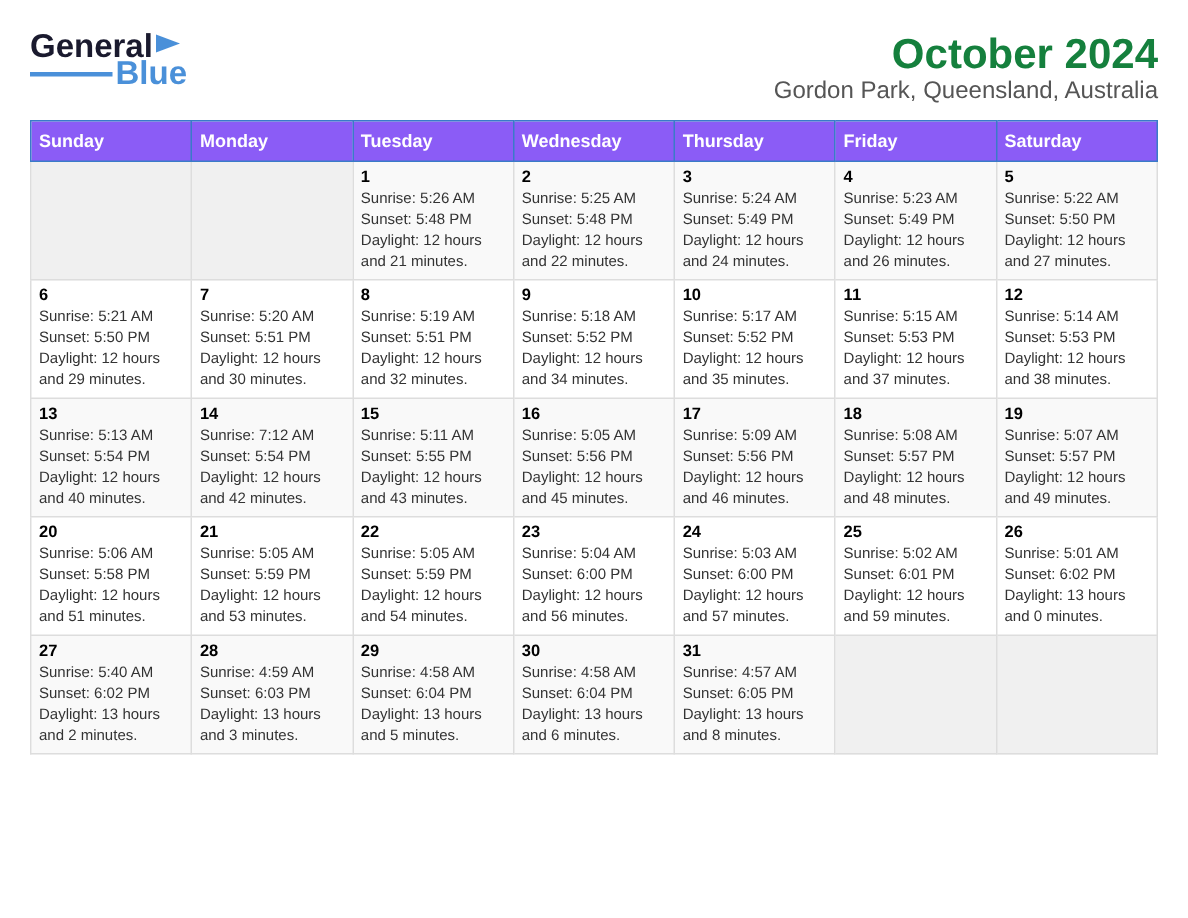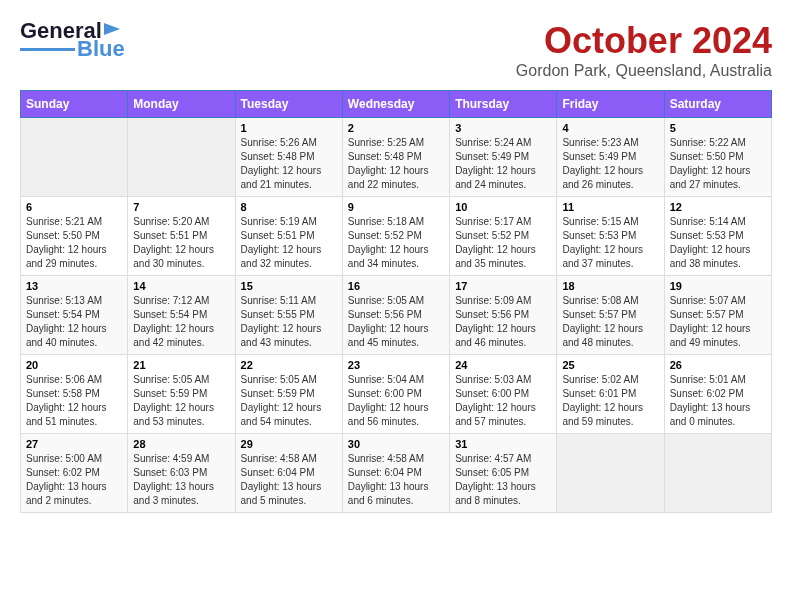--- a/index.html
+++ b/index.html
@@ -24,23 +24,23 @@
     .logo-text {
       font-size: 22px;
       font-weight: bold;
       color: #1a1a2e;
       line-height: 1;
     }
     .title-block {
       text-align: right;
     }
     .title-block h1 {
-      font-size: 36px;
-      font-weight: bold;
-      color: #b91c1c;
+      font-size: 28px;
+      font-weight: bold;
+      color: #15803d;
     }
     .title-block h2 {
       font-size: 16px;
       font-weight: normal;
       color: #555;
     }
     table {
       width: 100%;
       border-collapse: collapse;
       font-size: 10.5px;
@@ -229,21 +229,21 @@
           <div class="day-info"><span>Sunrise: 5:02 AM</span><br><span>Sunset: 6:01 PM</span><br><span>Daylight: 12 hours and 59 minutes.</span></div>
         </td>
         <td>
           <span class="day-num">26</span>
           <div class="day-info"><span>Sunrise: 5:01 AM</span><br><span>Sunset: 6:02 PM</span><br><span>Daylight: 13 hours and 0 minutes.</span></div>
         </td>
       </tr>
       <tr>
         <td>
           <span class="day-num">27</span>
-          <div class="day-info"><span>Sunrise: 5:00 AM</span><br><span>Sunset: 6:02 PM</span><br><span>Daylight: 13 hours and 2 minutes.</span></div>
+          <div class="day-info"><span>Sunrise: 5:40 AM</span><br><span>Sunset: 6:02 PM</span><br><span>Daylight: 13 hours and 2 minutes.</span></div>
         </td>
         <td>
           <span class="day-num">28</span>
           <div class="day-info"><span>Sunrise: 4:59 AM</span><br><span>Sunset: 6:03 PM</span><br><span>Daylight: 13 hours and 3 minutes.</span></div>
         </td>
         <td>
           <span class="day-num">29</span>
           <div class="day-info"><span>Sunrise: 4:58 AM</span><br><span>Sunset: 6:04 PM</span><br><span>Daylight: 13 hours and 5 minutes.</span></div>
         </td>
         <td>

